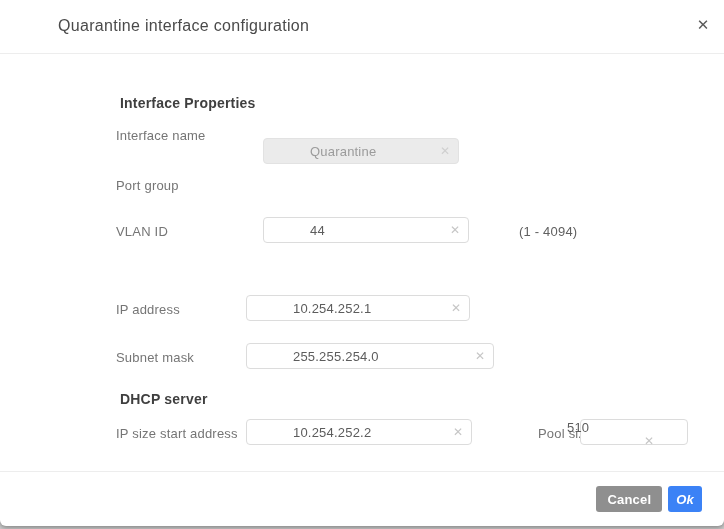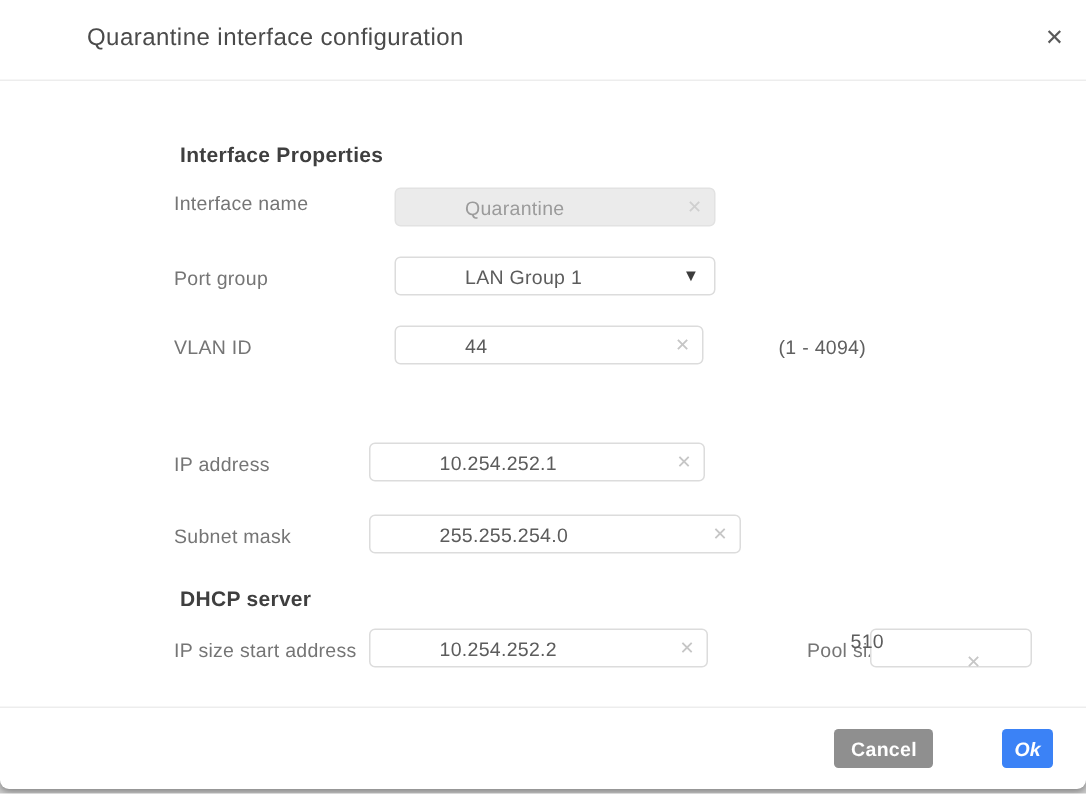--- a/index.html
+++ b/index.html
@@ -84,47 +84,42 @@
   .footer-buttons {
     position:absolute; top:486px; right:22px;
     display:flex; gap:6px;
   }
   .btn {
     height:26px; border:none; border-radius:3px;
     color:#fff; font-weight:bold; font-size:13px;
     font-family:"Liberation Sans", sans-serif;
     display:flex; align-items:center; cursor:pointer;
     letter-spacing:.2px;
-    margin-left:40px;
   }
   .btn-cancel { background:#8f8f8f; padding:0 11px; }
   .btn-ok { background:#3b82f6; padding:0 8px;font-style:italic; }
 </style>
 </head>
 <body>
 
 <div class="dialog">
 
   <div class="dialog-title">Quarantine interface configuration</div>
   <div class="close-btn">✕</div>
   <div class="header-divider"></div>
 
   <div class="section-heading" style="top:95px;">Interface Properties</div>
 
   <div class="field-label" style="top:128px;">Interface name</div>
-  <div class="textbox disabled" style="left:263px; top:125px; width:214px;justify-content:center;">
+  <div class="textbox disabled" style="left:263px; top:138px; width:196px;justify-content:center;">
     <input type="text" readonly="" value="Quarantine" style="">
     <span class="clear-x">✕</span>
   </div>
 
   <div class="field-label" style="top:178px;">Port group</div>
-  <div class="selectbox" style="left:263px; top:171px; width:214px;">
-    <span class="select-value">LAN Group 1</span>
-    <span class="caret">▼</span>
-  </div>
 
   <div class="field-label" style="top:224px;">VLAN ID</div>
   <div class="textbox" style="left:263px; top:217px; width:206px;justify-content:space-between;">
     <input type="text" value="44" style="">
     <span class="clear-x">✕</span>
   </div>
   <div class="hint" style="left:483px; top:224px;">(1 - 4094)</div>
 
 
   <div class="field-label" style="top:302px;">IP address</div>

